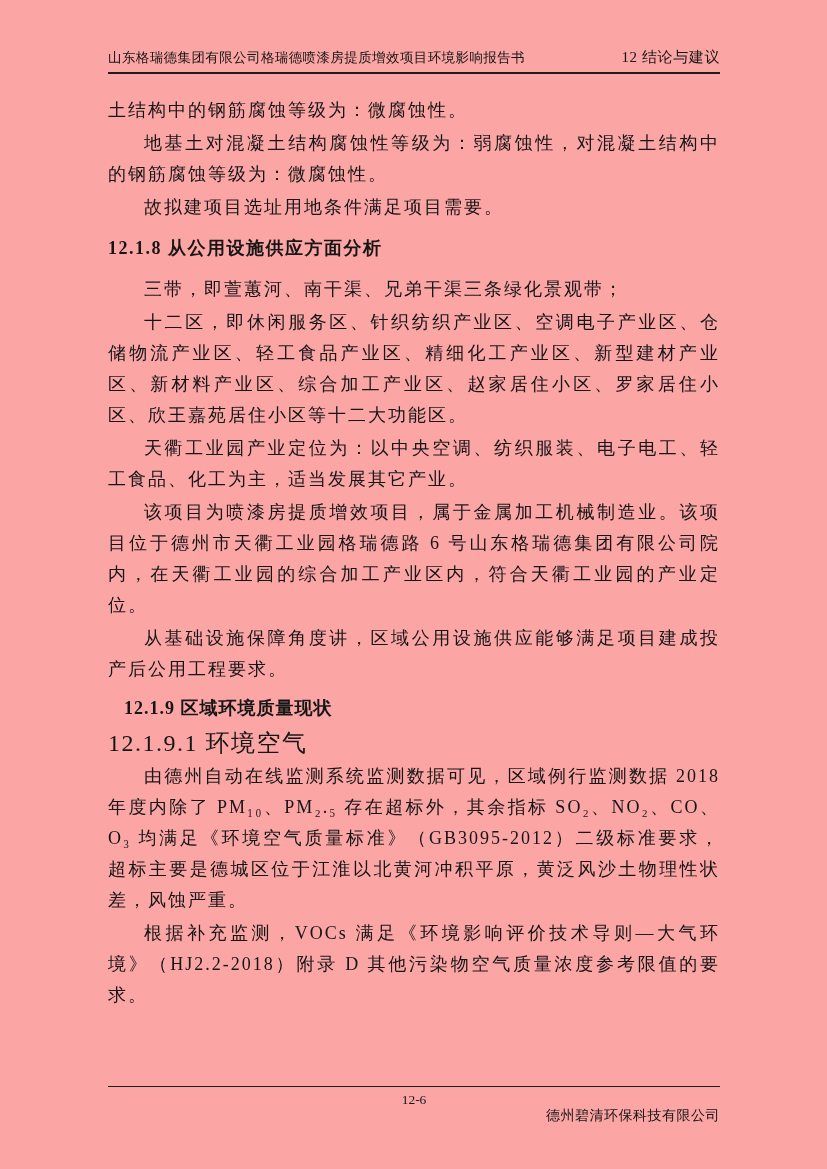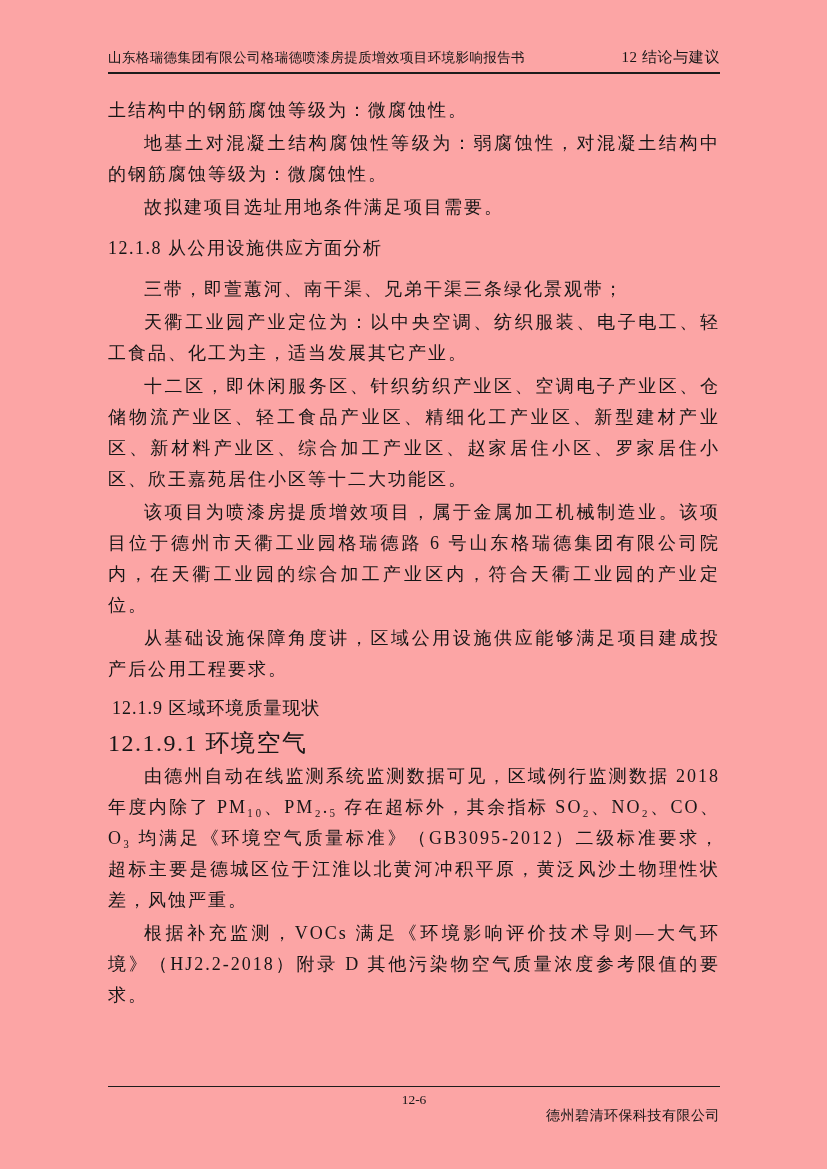--- a/index.html
+++ b/index.html
@@ -38,28 +38,28 @@
     text-align: justify;
     color: #161616;
   }
   .content p {
     margin: 0 0 2px 0;
     text-indent: 2em;
   }
   .content p.no-indent { text-indent: 0; }
   .heading-plain {
     font-size: 18px;
-    font-weight: normal;
+    font-weight: bold;
     margin: 10px 0 10px 0;
     letter-spacing: 1.5px;
   }
   .heading-bold {
     font-size: 18px;
-    font-weight: normal;
-    margin: 8px 0 4px 4px;
+    font-weight: bold;
+    margin: 8px 0 4px 16px;
     letter-spacing: 1px;
   }
   .heading-sub {
     font-size: 24px;
     font-weight: normal;
     margin: 0 0 2px 0;
     letter-spacing: 1.5px;
   }
   
   .footer {
@@ -92,22 +92,22 @@
   </div>
 
   <div class="content">
     <p class="no-indent">土结构中的钢筋腐蚀等级为：微腐蚀性。</p>
     <p>地基土对混凝土结构腐蚀性等级为：弱腐蚀性，对混凝土结构中的钢筋腐蚀等级为：微腐蚀性。</p>
     <p>故拟建项目选址用地条件满足项目需要。</p>
 
     <h3 class="heading-plain">12.1.8 从公用设施供应方面分析</h3>
 
     <p>三带，即萱蕙河、南干渠、兄弟干渠三条绿化景观带；</p>
+    <p>十二区，即休闲服务区、针织纺织产业区、空调电子产业区、仓储物流产业区、轻工食品产业区、精细化工产业区、新型建材产业区、新材料产业区、综合加工产业区、赵家居住小区、罗家居住小区、欣王嘉苑居住小区等十二大功能区。</p>
     <p>天衢工业园产业定位为：以中央空调、纺织服装、电子电工、轻工食品、化工为主，适当发展其它产业。</p>
-    <p>十二区，即休闲服务区、针织纺织产业区、空调电子产业区、仓储物流产业区、轻工食品产业区、精细化工产业区、新型建材产业区、新材料产业区、综合加工产业区、赵家居住小区、罗家居住小区、欣王嘉苑居住小区等十二大功能区。</p>
     <p>该项目为喷漆房提质增效项目，属于金属加工机械制造业。该项目位于德州市天衢工业园格瑞德路 6 号山东格瑞德集团有限公司院内，在天衢工业园的综合加工产业区内，符合天衢工业园的产业定位。</p>
     <p>从基础设施保障角度讲，区域公用设施供应能够满足项目建成投产后公用工程要求。</p>
 
     <h2 class="heading-bold">12.1.9 区域环境质量现状</h2>
     <h3 class="heading-sub">12.1.9.1 环境空气</h3>
 
     <p>由德州自动在线监测系统监测数据可见，区域例行监测数据 2018 年度内除了 PM₁₀、PM₂.₅ 存在超标外，其余指标 SO₂、NO₂、CO、O₃ 均满足《环境空气质量标准》（GB3095-2012）二级标准要求，超标主要是德城区位于江淮以北黄河冲积平原，黄泛风沙土物理性状差，风蚀严重。</p>
     <p>根据补充监测，VOCs 满足《环境影响评价技术导则—大气环境》（HJ2.2-2018）附录 D 其他污染物空气质量浓度参考限值的要求。</p>
   </div>
 

